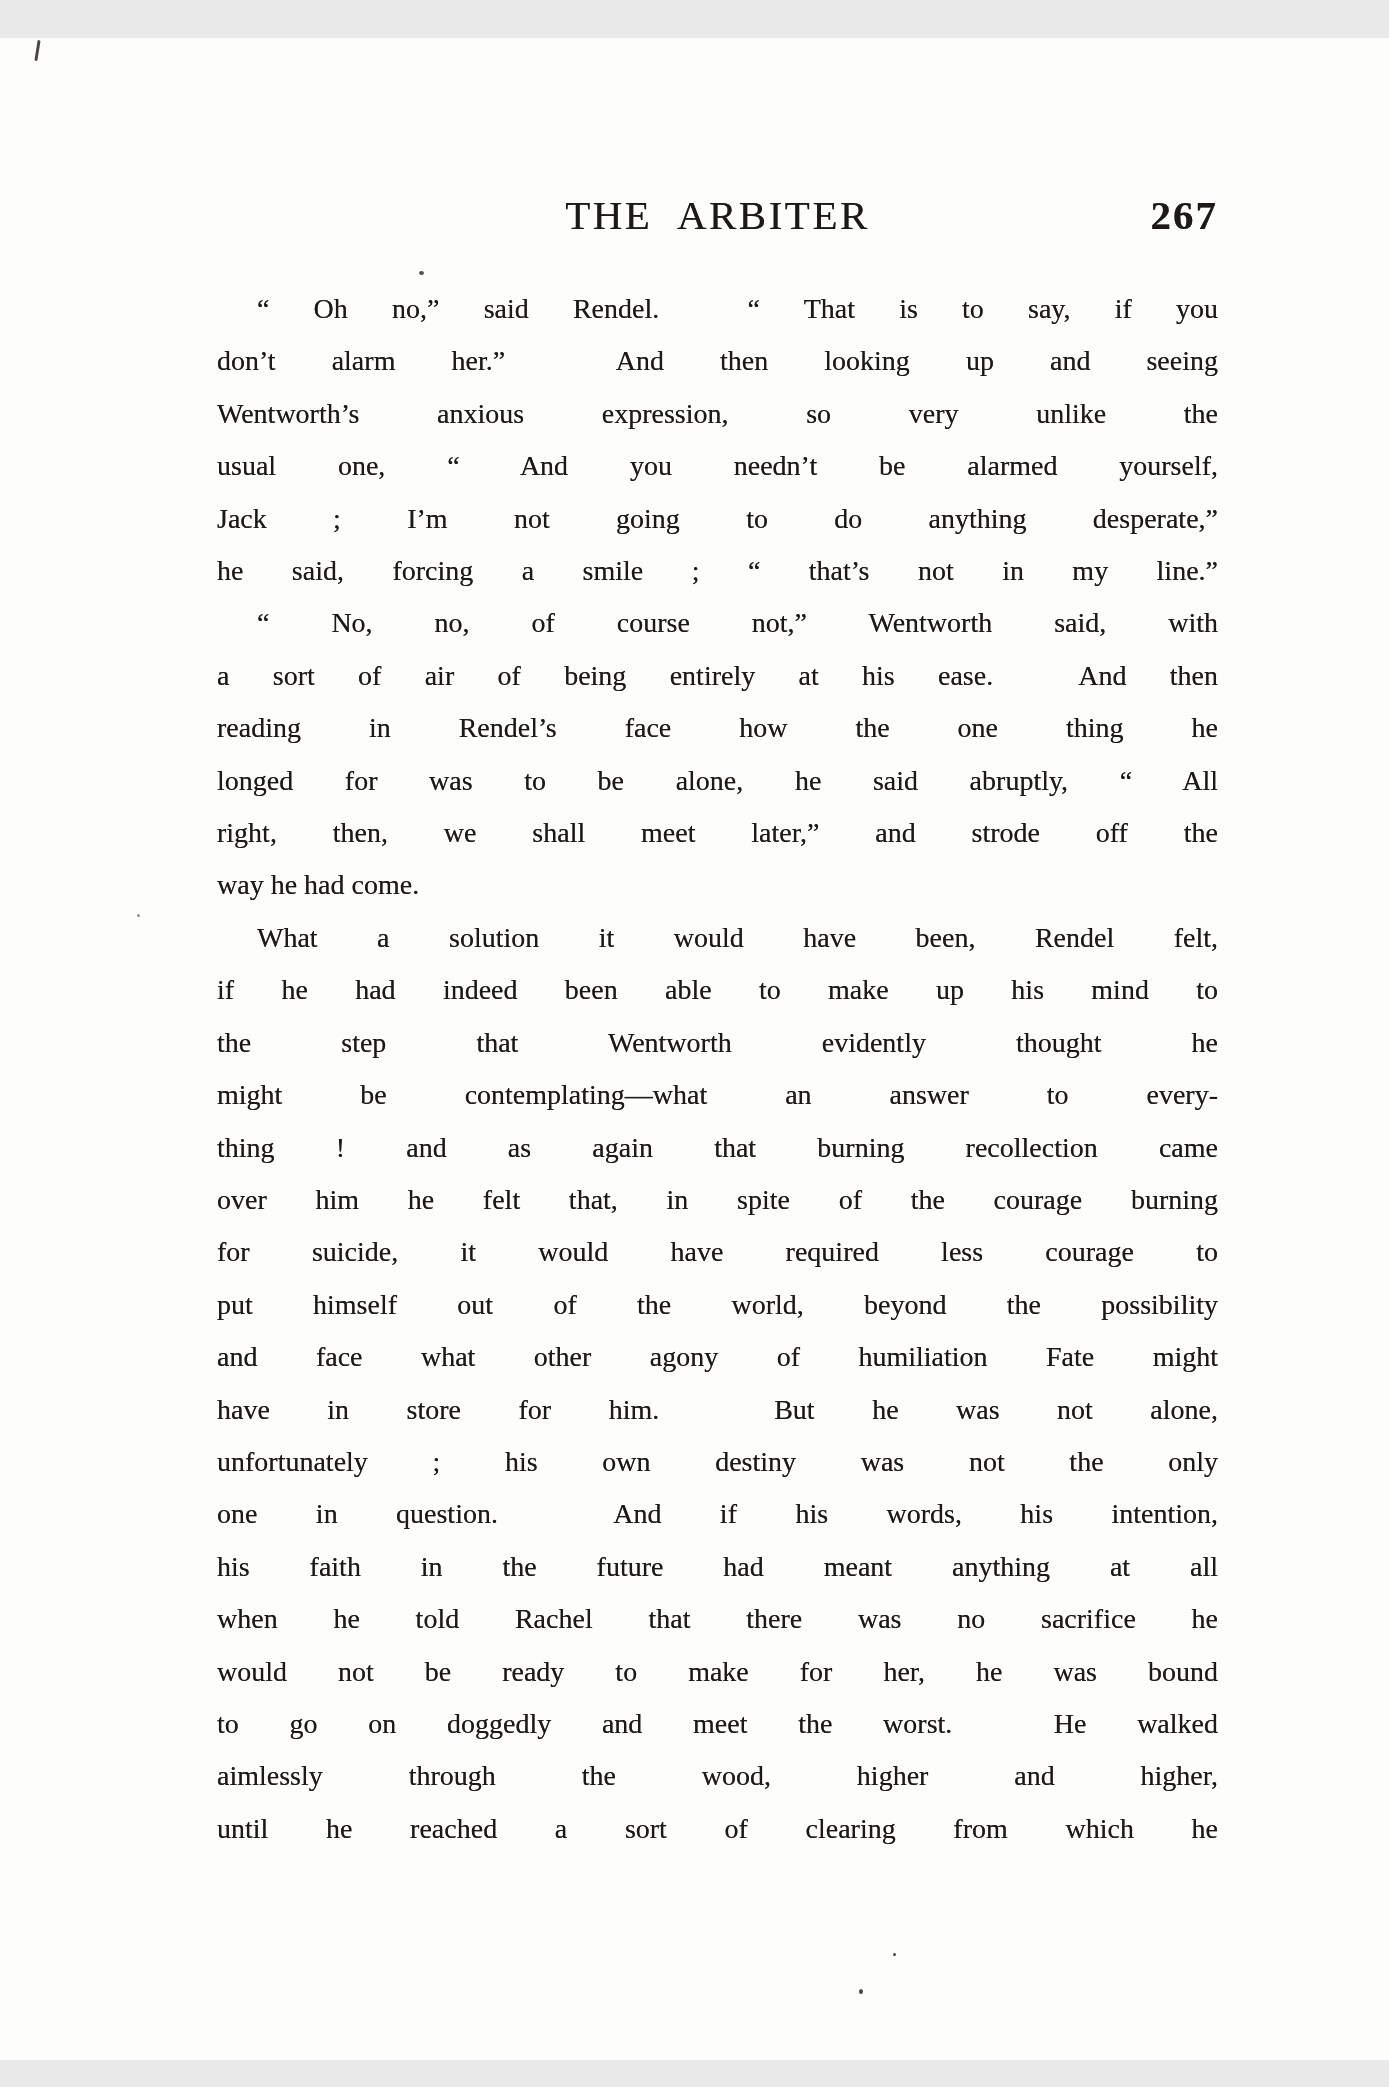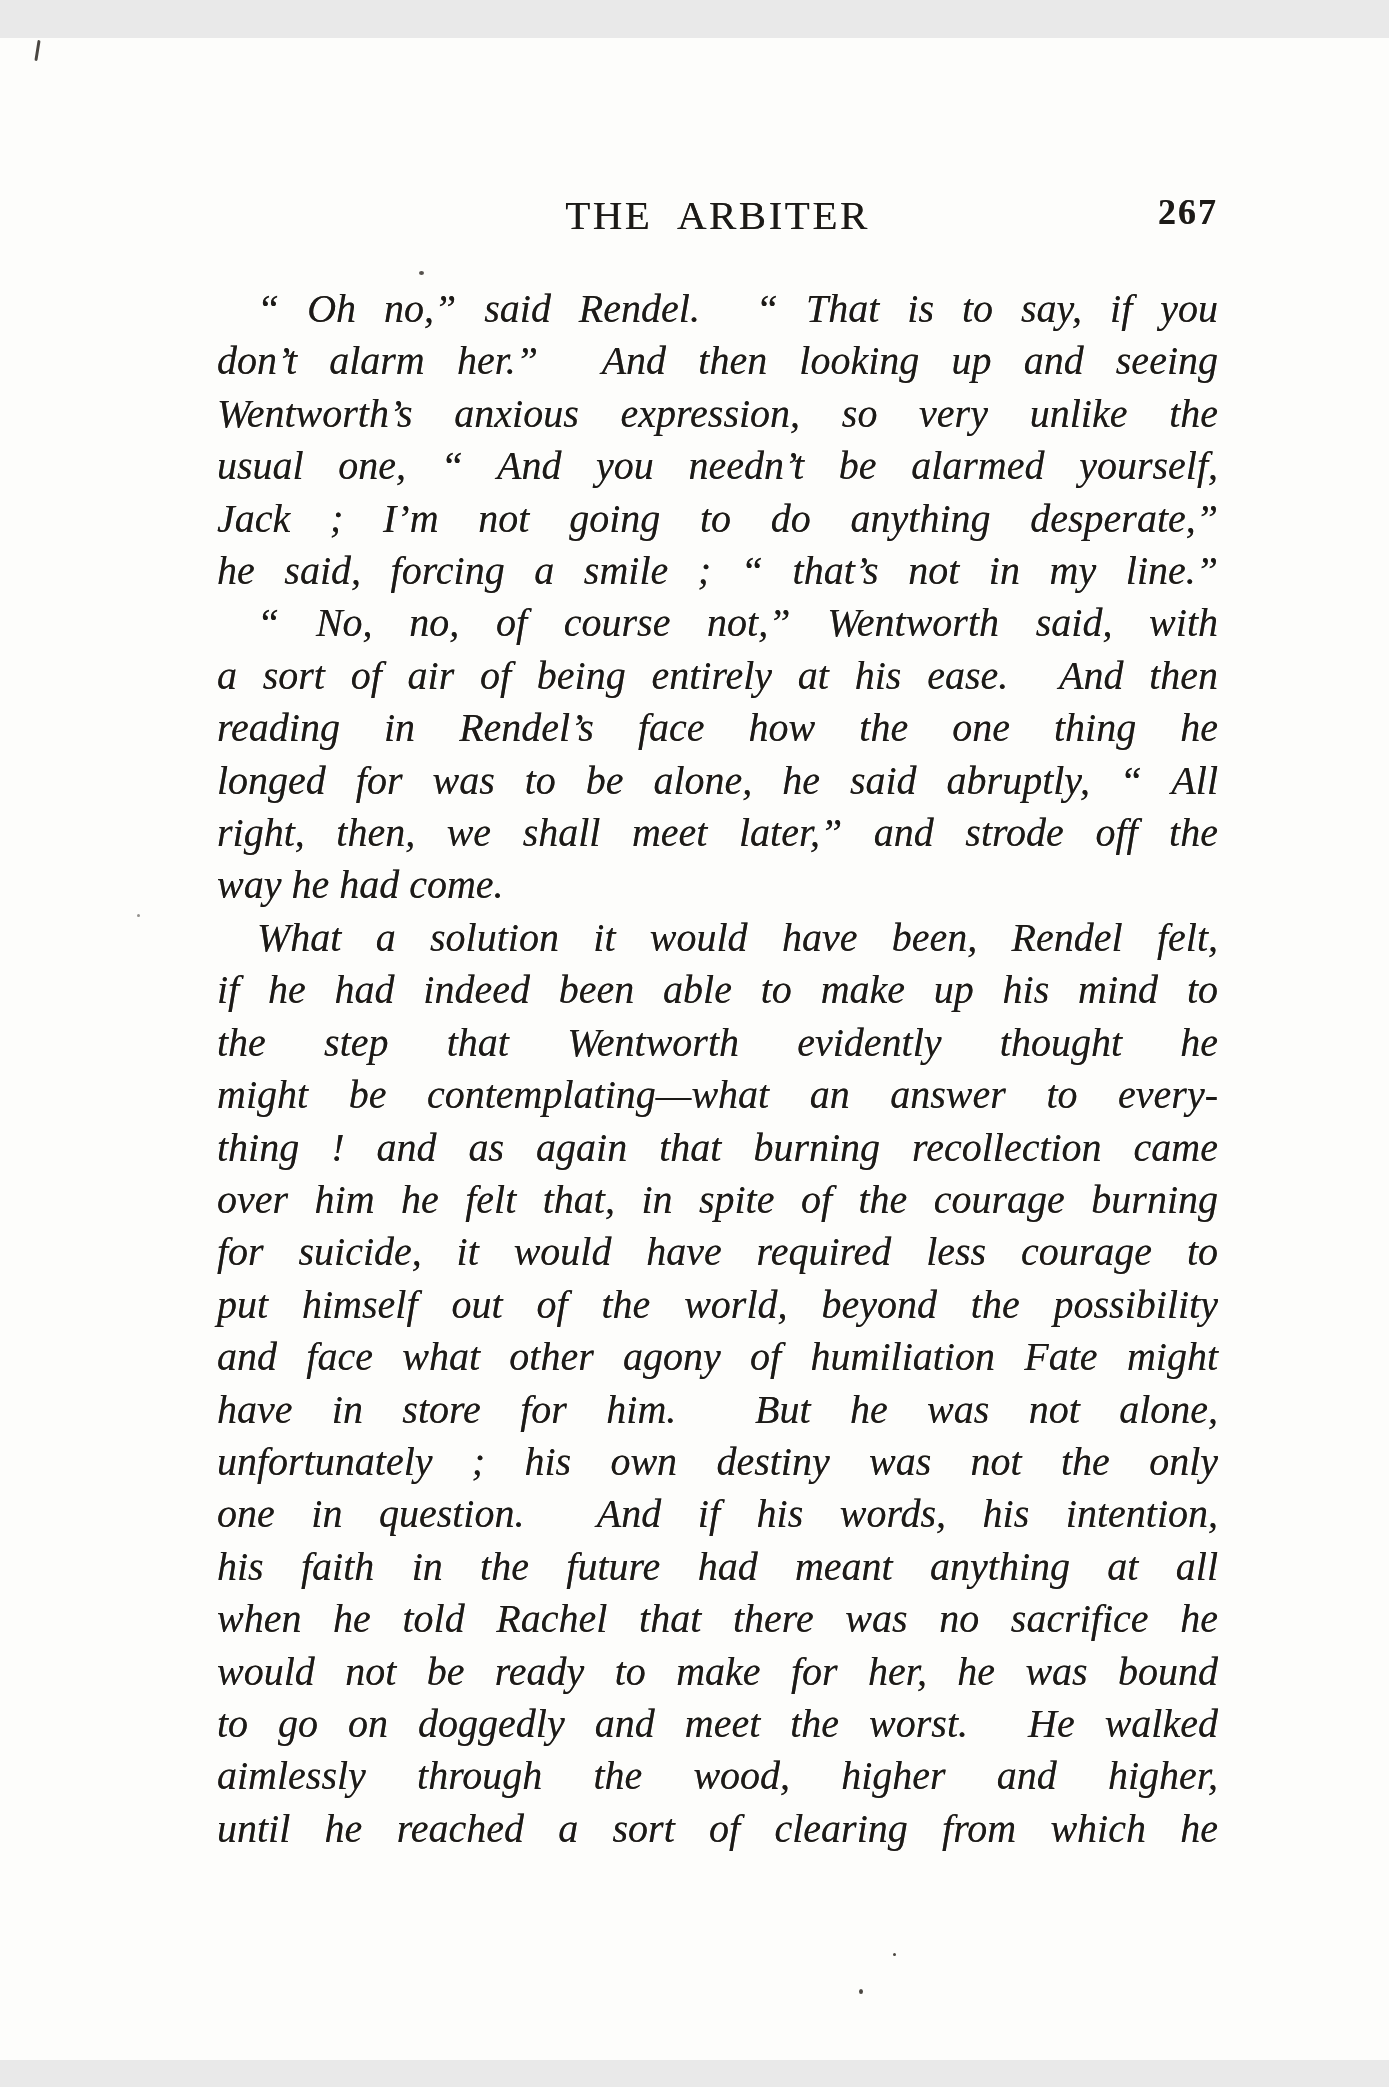--- a/index.html
+++ b/index.html
@@ -23,32 +23,31 @@
     font-size: 41px;
     letter-spacing: 2.5px;
     word-spacing: 14px;
     white-space: nowrap;
     text-shadow: 0 0 0.6px rgba(25,22,18,0.75);
   }
   .page-number {
     position: absolute;
     top: 153px; left: 1098px; width: 120px;
     text-align: right;
-    font-size: 36px;
+    font-size: 41px;
     font-weight: 700;
     letter-spacing: 2px;
     text-shadow: 0 0 0.5px rgba(25,22,18,0.6);
   }
   .text-block {
     position: absolute;
     top: 245px; left: 217px; width: 1001px;
-    font-size: 40px;
+    font-size: 28px;
     line-height: 52.4px;
     text-shadow: 0 0 0.6px rgba(25,22,18,0.7);
-    font-style: italic;
   }
   .paragraph { margin: 0; }
   .line {
     text-align: justify;
     text-align-last: justify;
     min-height: 52.4px;
   }
   .line.indent { text-indent: 40px; }
   .line.short { text-align-last: left; }
   .artifact { position: absolute; background: #2a2archive;}

